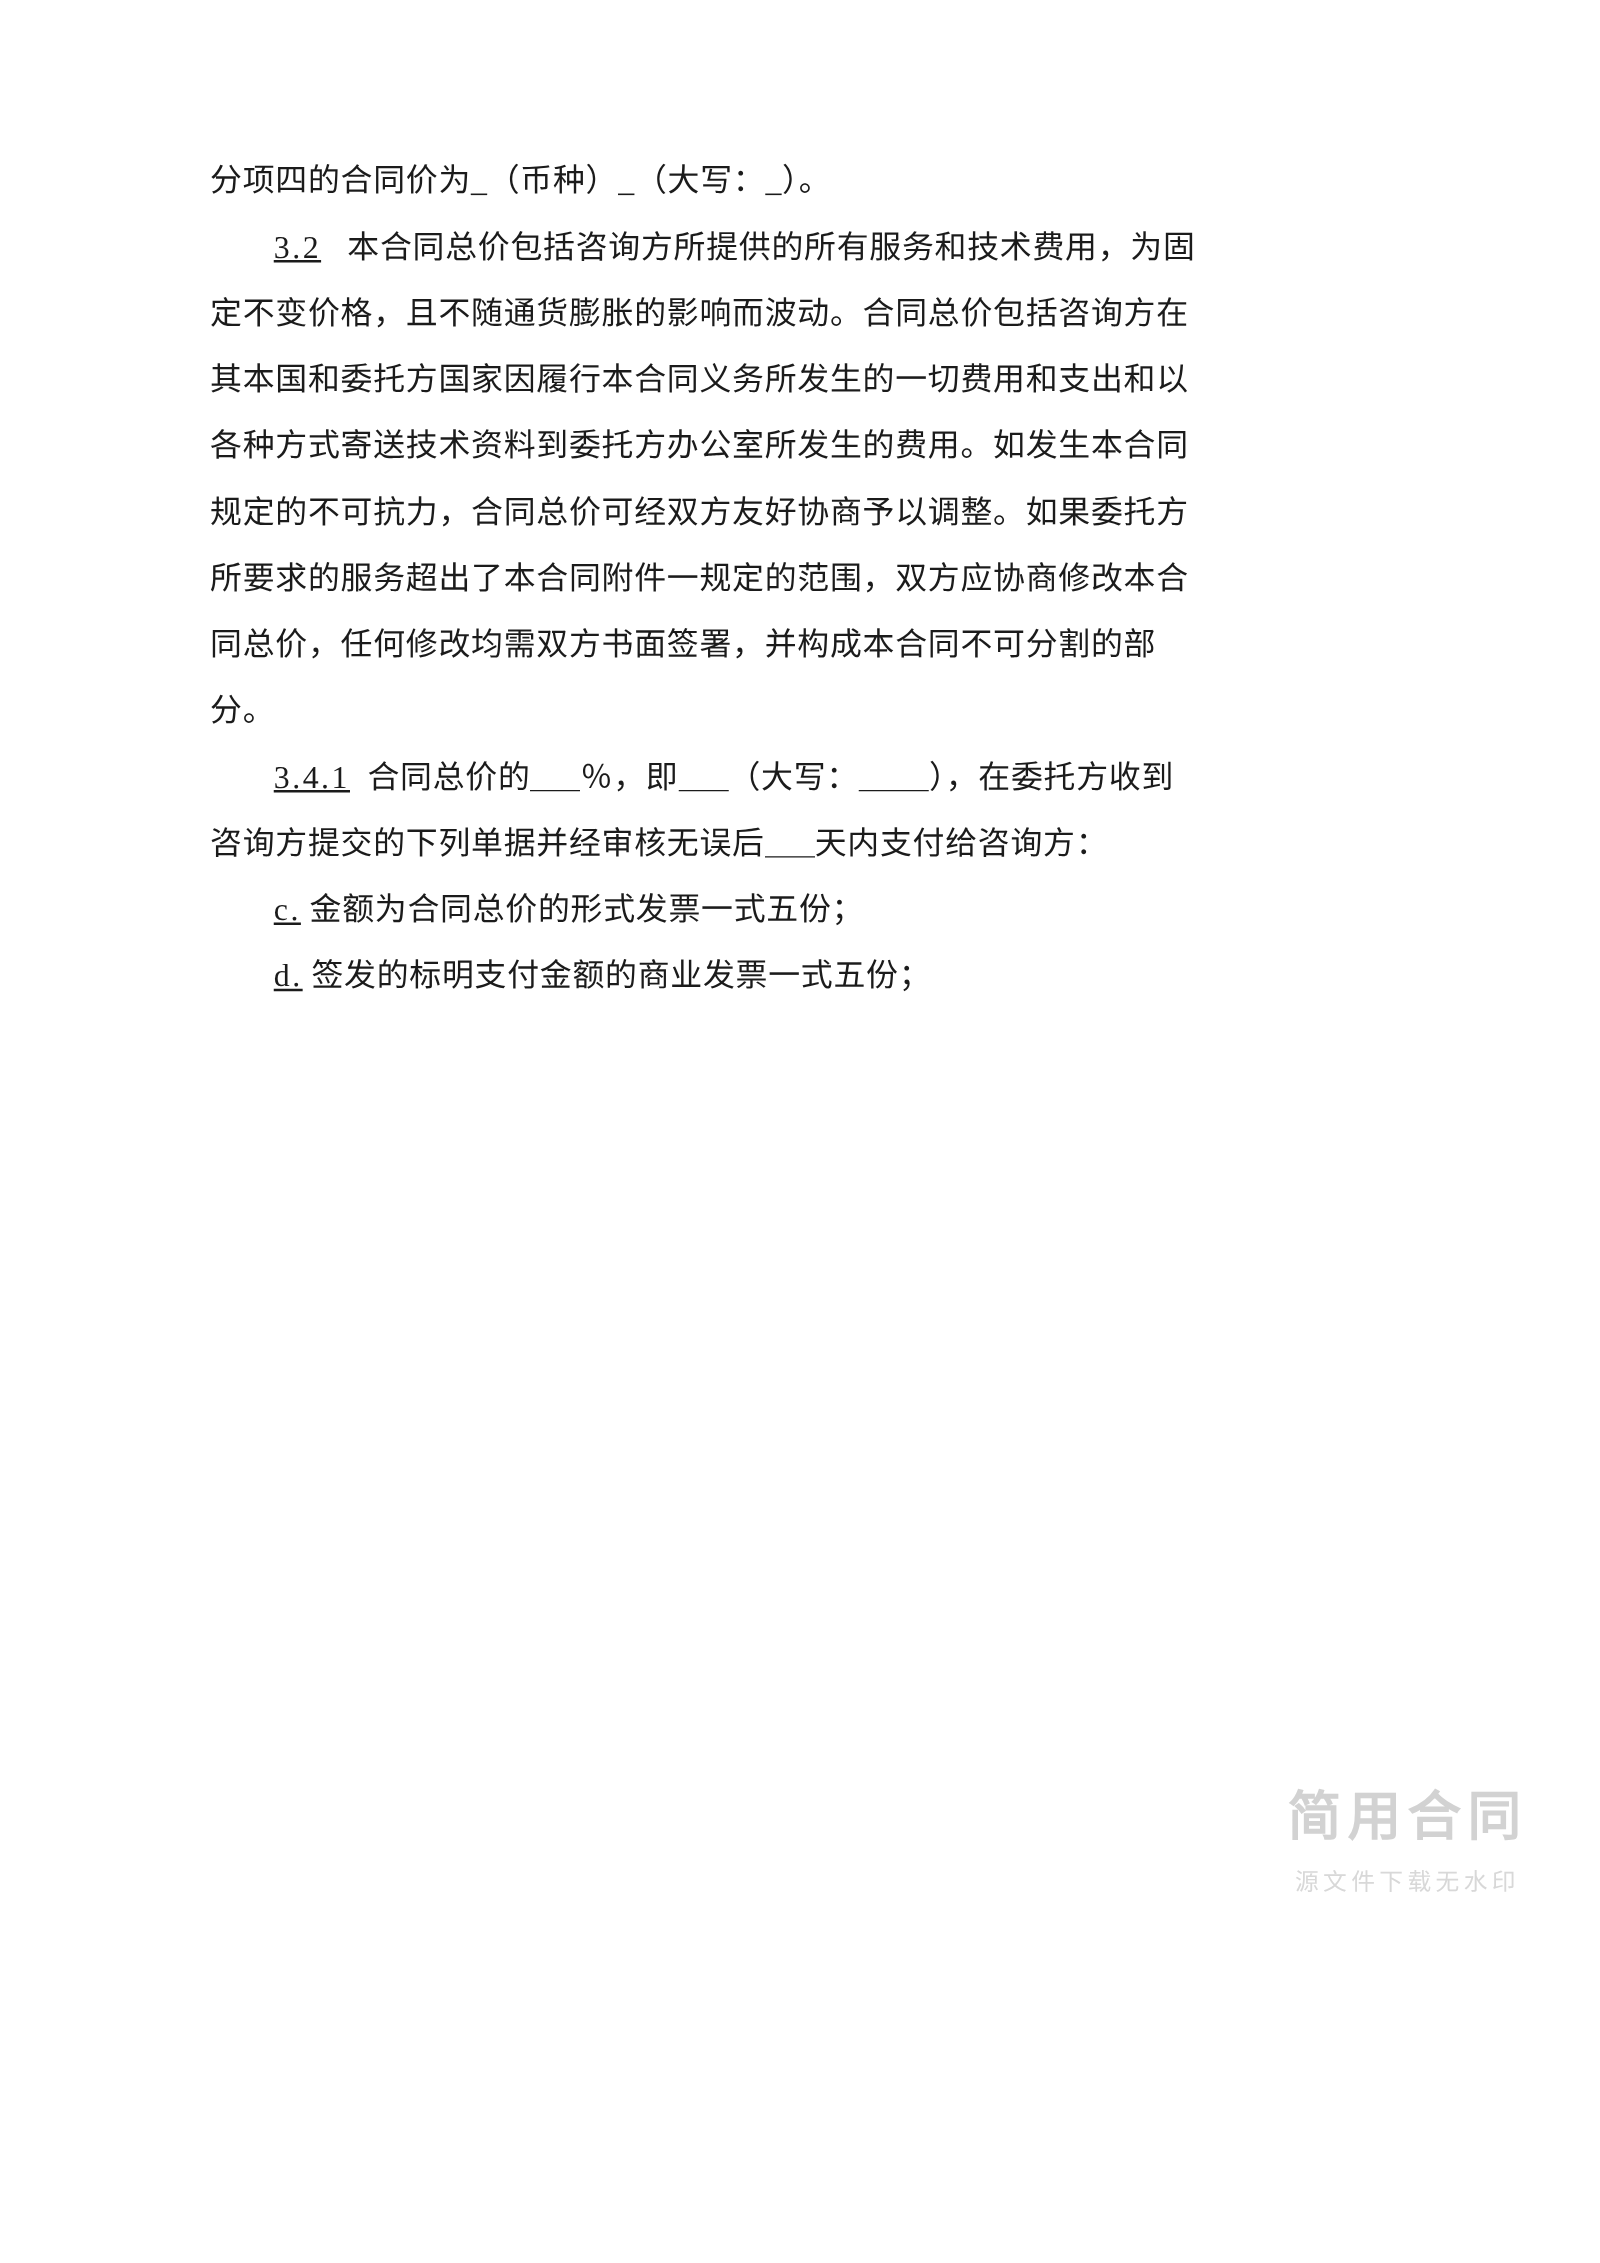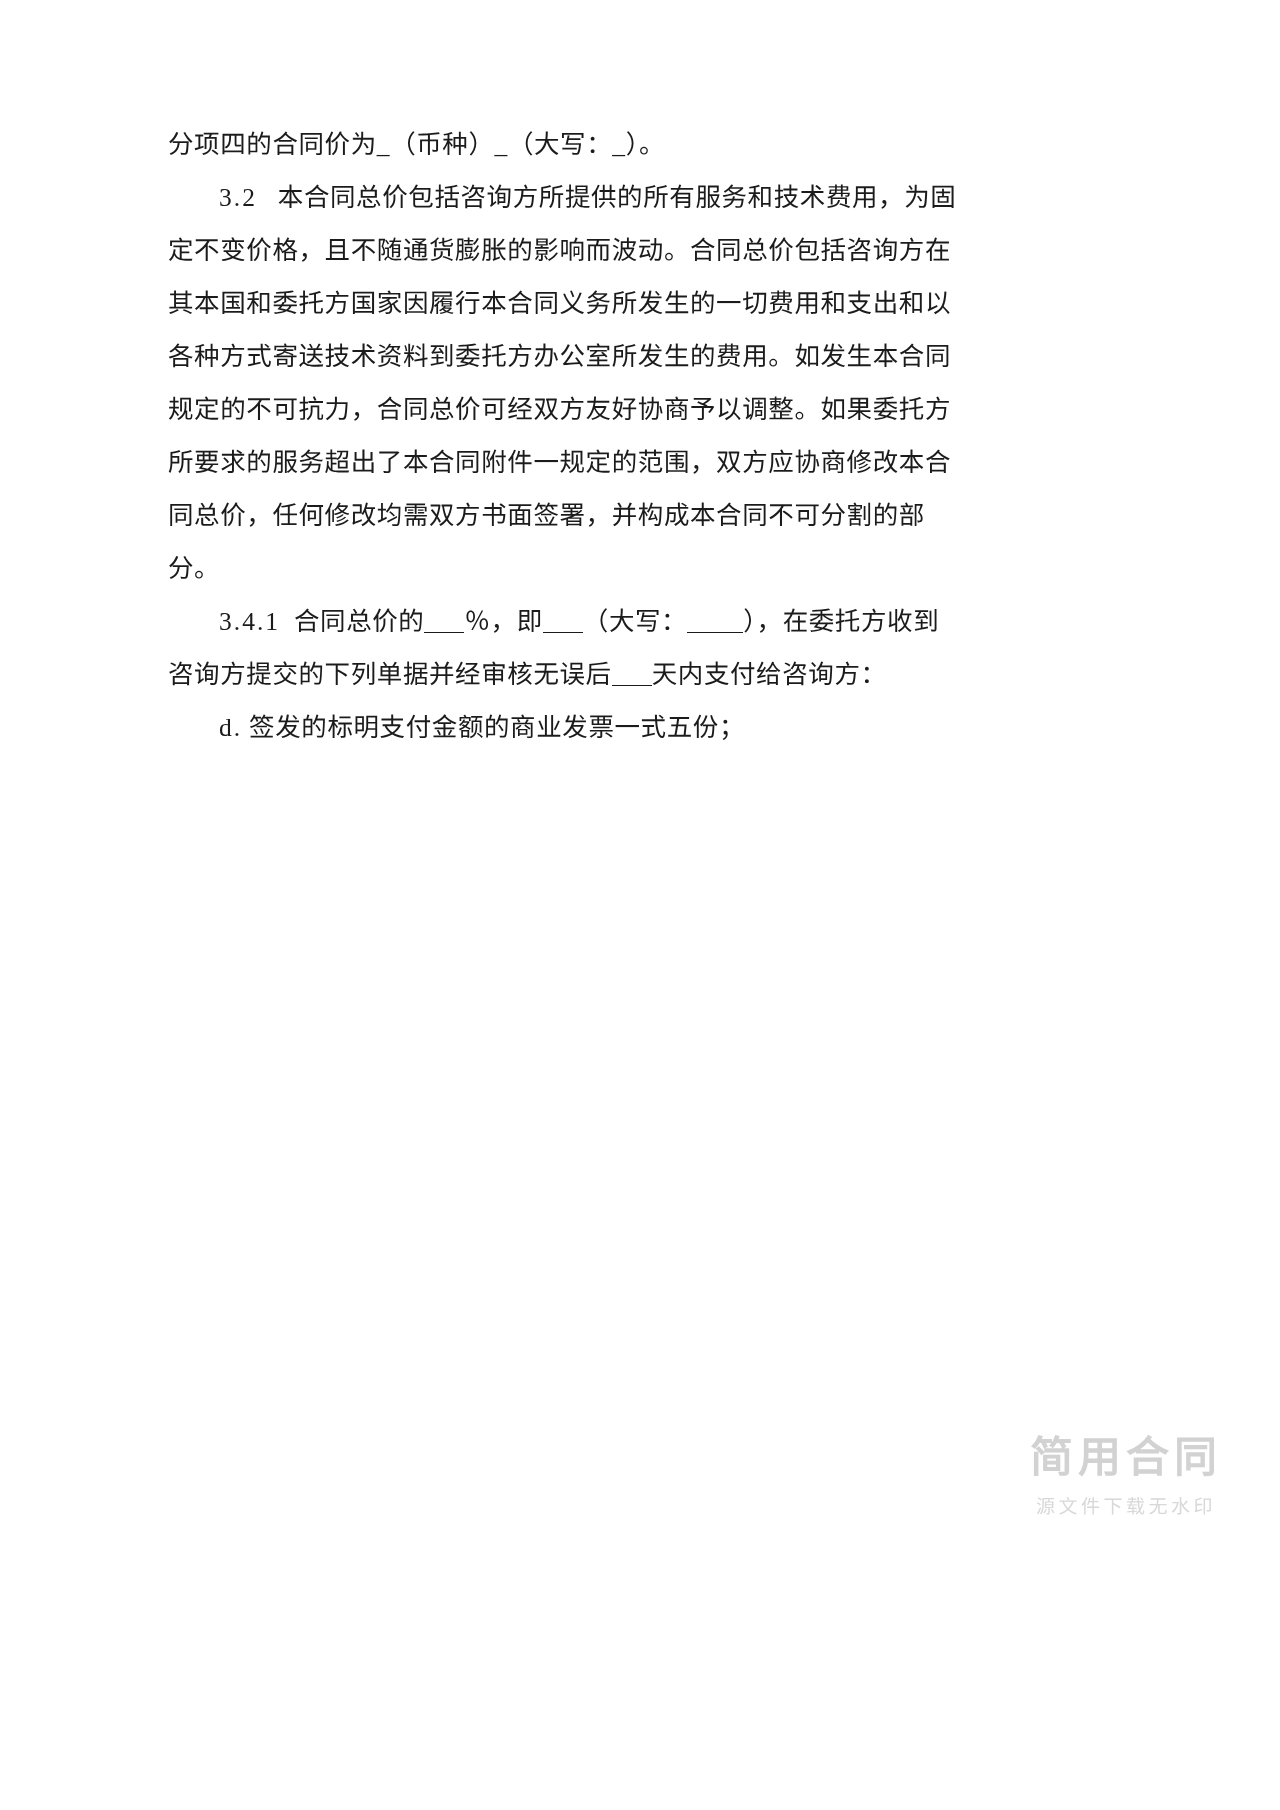--- a/index.html
+++ b/index.html
@@ -58,37 +58,38 @@
     display: inline-block;
     border-bottom: 2px solid #1b1b1b;
     width: 230px;
     vertical-align: -4px;
     margin-left: 4px;
   }
 
   .num {
     font-family: "Liberation Serif", "DejaVu Serif", serif;
     letter-spacing: 2px;
+    text-decoration: underline;
   }
 
   
   .watermark {
     position: absolute;
     right: 58px;
     bottom: 292px;
     text-align: center;
     user-select: none;
     pointer-events: none;
   }
   .wm-main {
     font-size: 43px;
     letter-spacing: 5px;
     color: #d2d2d2;
     font-weight: 700;
-    font-family: Liberation Sans, sans-serif;
+    font-family: Liberation Mono, monospace;
     line-height: 1.25;
   }
   .wm-sub {
     font-size: 19px;
     letter-spacing: 3.5px;
     color: #d8d8d8;
     font-family: "Liberation Sans", "DejaVu Sans", sans-serif;
     margin-top: 6px;
   }
 </style>
@@ -102,20 +103,21 @@
     <div class="line para"><span>分项四的合同价为_（币种）_（大写：_）。</span></div>
 
     <div class="line para indent"><span class="num">3.2</span>&nbsp;&nbsp;&nbsp;<span>本合同总价包括咨询方所提供的所有服务和技术费用，为固定不变价格，且不随通货膨胀的影响而波动。合同总价包括咨询方在其本国和委托方国家因履行本合同义务所发生的一切费用和支出和以各种方式寄送技术资料到委托方办公室所发生的费用。如发生本合同规定的不可抗力，合同总价可经双方友好协商予以调整。如果委托方所要求的服务超出了本合同附件一规定的范围，双方应协商修改本合同总价，任何修改均需双方书面签署，并构成本合同不可分割的部分。</span></div>
 
 
 
     <div class="line para indent"><span class="num">3.4.1</span>&nbsp;&nbsp;<span>合同总价的</span><span class="blank blank-m"></span><span>％，即</span><span class="blank blank-m"></span><span>（大写：</span><span class="blank blank-l"></span><span>），在委托方收到咨询方提交的下列单据并经审核无误后</span><span class="blank blank-m"></span><span>天内支付给咨询方：</span></div>
 
 
 
+    <div class="line para indent"><span class="num">c.</span>&nbsp;<span>金额为合同总价的形式发票一式五份；</span></div>
 
     <div class="line para indent"><span class="num">d.</span>&nbsp;<span>签发的标明支付金额的商业发票一式五份；</span></div>
 
   </div>
 
   <div class="watermark">
     <div class="wm-main">简用合同</div>
     <div class="wm-sub">源文件下载无水印</div>
   </div>
 

